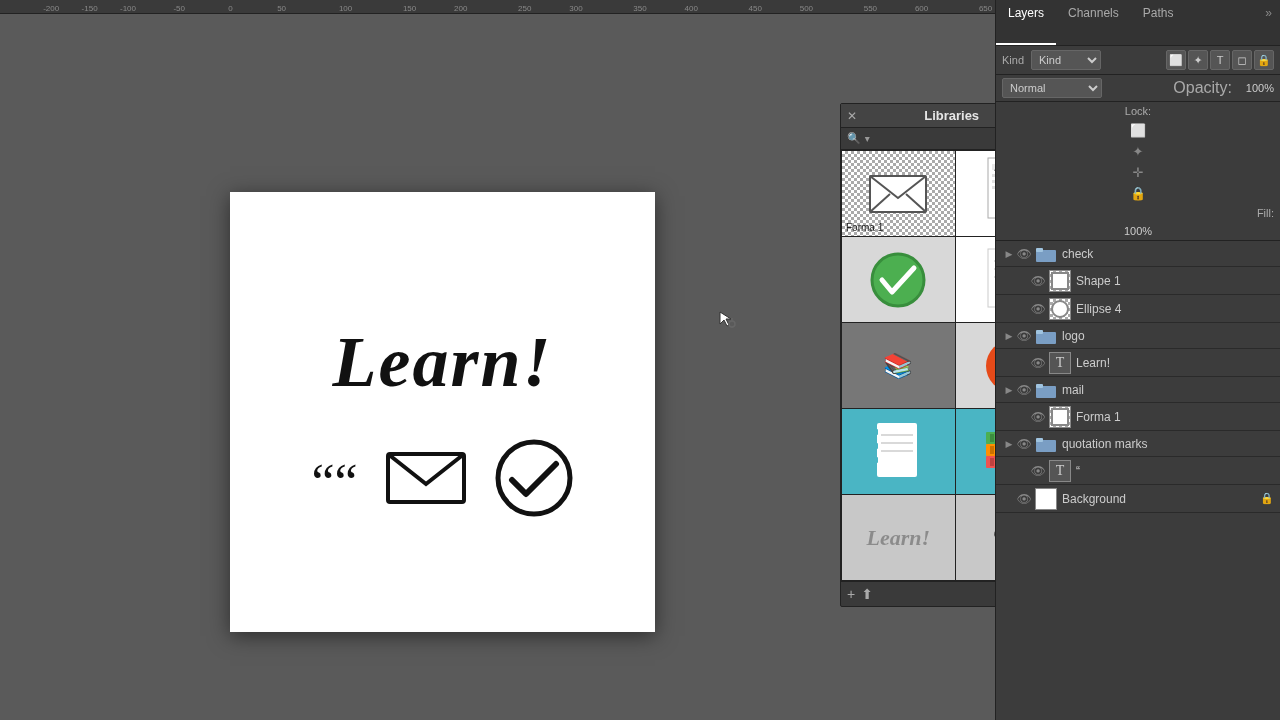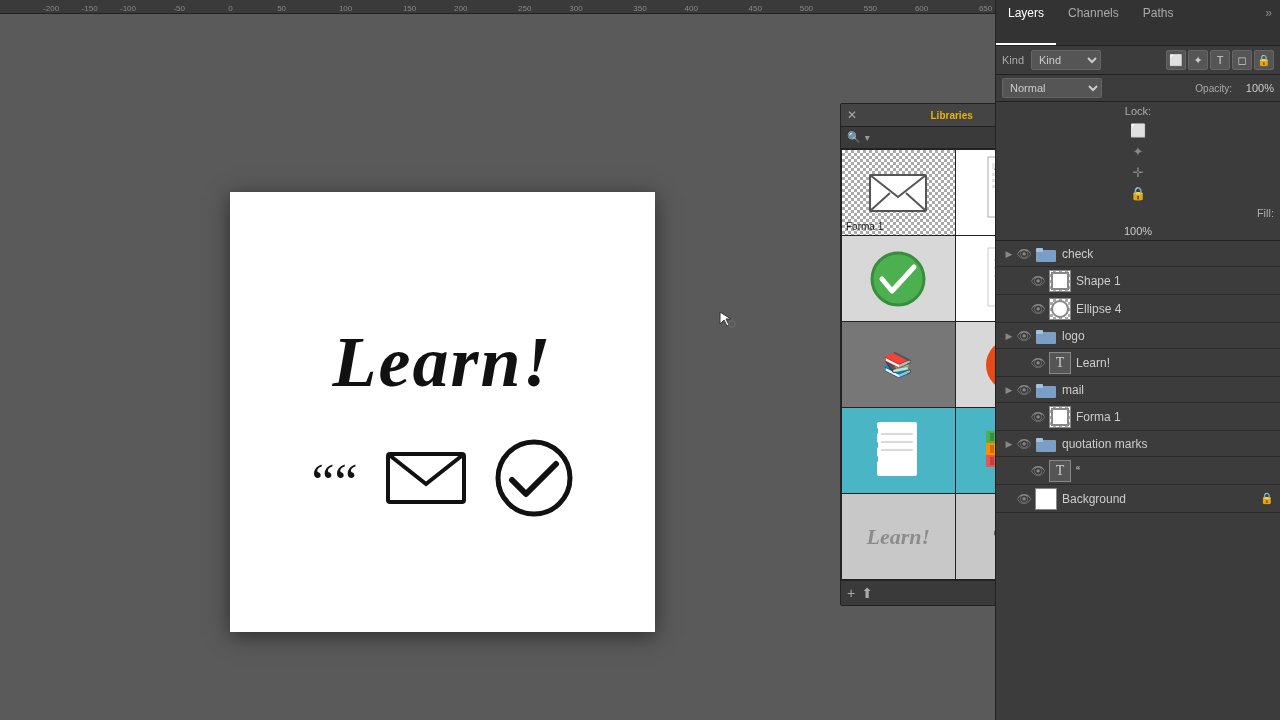--- a/index.html
+++ b/index.html
@@ -131,22 +131,22 @@
     .panel-header {
       display: flex;
       align-items: center;
       justify-content: space-between;
       padding: 4px 6px;
       background: #444;
       border-bottom: 1px solid #222;
     }
 
     .panel-title {
-      font-size: 10px;
-      color: #eab308;
+      font-size: 13px;
+      color: #e5e5e5;
       font-weight: bold;
     }
 
     .panel-close {
       color: #aaa;
       cursor: pointer;
       font-size: 12px;
     }
 
     .panel-expand {
@@ -359,21 +359,21 @@
       border: 1px solid #666;
       color: #ccc;
       font-size: 11px;
       padding: 1px 3px;
       height: 20px;
       width: 100px;
       border-radius: 2px;
     }
 
     .opacity-label {
-      font-size: 10px;
+      font-size: 16px;
       color: #aaa;
       margin-left: auto;
     }
 
     .opacity-val {
       font-size: 11px;
       color: #ccc;
       width: 36px;
       text-align: right;
     }

